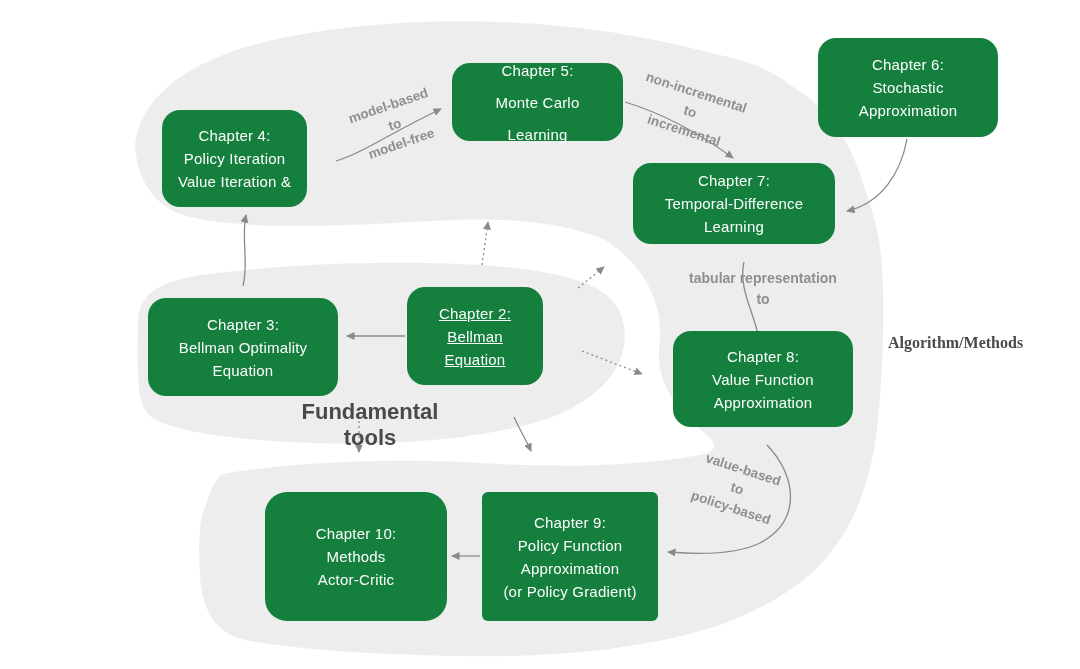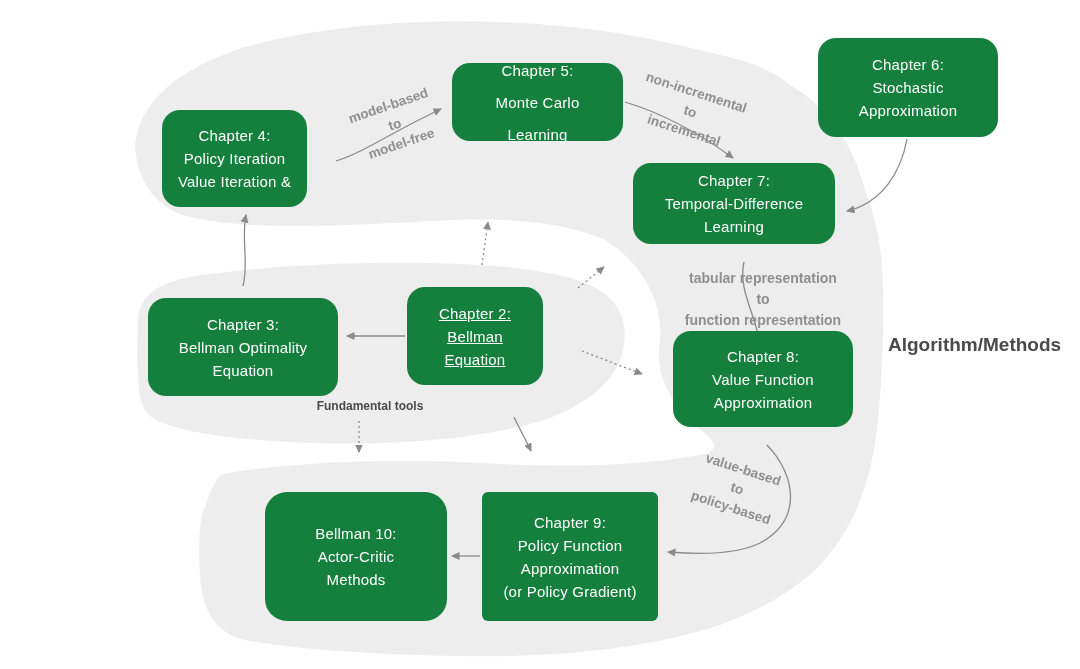--- a/index.html
+++ b/index.html
@@ -33,22 +33,22 @@
     text-align:center;
   }
   .el-model{left:318px;top:95px;width:154px;transform:rotate(-19deg);}
   .el-nonincr{left:612px;top:82px;width:156px;transform:rotate(18deg);}
   .el-tabular{left:668px;top:268px;width:190px;line-height:21px;font-size:14px;}
   .el-value{left:676px;top:459px;width:122px;transform:rotate(18deg);}
   .region-label{
     position:absolute;
     color:#4a4a4a;font-weight:bold;
   }
-  .rl-fund{left:285px;top:399px;width:170px;font-size:12px;text-align:center;}
-  .rl-algo{left:888px;top:334px;width:190px;font-size:19px;text-align:left;}
+  .rl-fund{left:285px;top:399px;width:170px;font-size:22px;text-align:center;}
+  .rl-algo{left:888px;top:334px;width:190px;font-size:16px;text-align:left;font-family:Liberation Serif, serif;}
 </style>
 </head>
 <body>
 
 <div class="canvas">
 
   <svg class="layer" width="1080" height="669" viewBox="0 0 1080 669">
     <defs>
       <marker id="ah" markerWidth="9" markerHeight="9" refX="7.5" refY="4" orient="auto" markerUnits="userSpaceOnUse">
         <path d="M0,0 L8.5,4 L0,8 z" fill="#8a8a8a"></path>
@@ -146,39 +146,38 @@
     <div>Value Function</div>
     <div>Approximation</div>
   </div>
   <div class="box b9">
     <div>Chapter 9:</div>
     <div>Policy Function</div>
     <div>Approximation</div>
     <div>(or Policy Gradient)</div>
   </div>
   <div class="box b10">
-    <div>Bellman 10:</div>
+    <div>Chapter 10:</div>
+    <div>Methods</div>
     <div>Actor-Critic</div>
-    <div>Methods</div>
   </div>
 
   <div class="edge-label el-model">
     <div>model-based</div>
     <div>to</div>
     <div>model-free</div>
   </div>
   <div class="edge-label el-nonincr">
     <div>non-incremental</div>
     <div>to</div>
     <div>incremental</div>
   </div>
   <div class="edge-label el-tabular">
     <div>tabular representation</div>
     <div>to</div>
-    <div>function representation</div>
   </div>
   <div class="edge-label el-value">
     <div>value-based</div>
     <div>to</div>
     <div>policy-based</div>
   </div>
 
   <div class="region-label rl-fund">Fundamental tools</div>
   <div class="region-label rl-algo">Algorithm/Methods</div>
 

